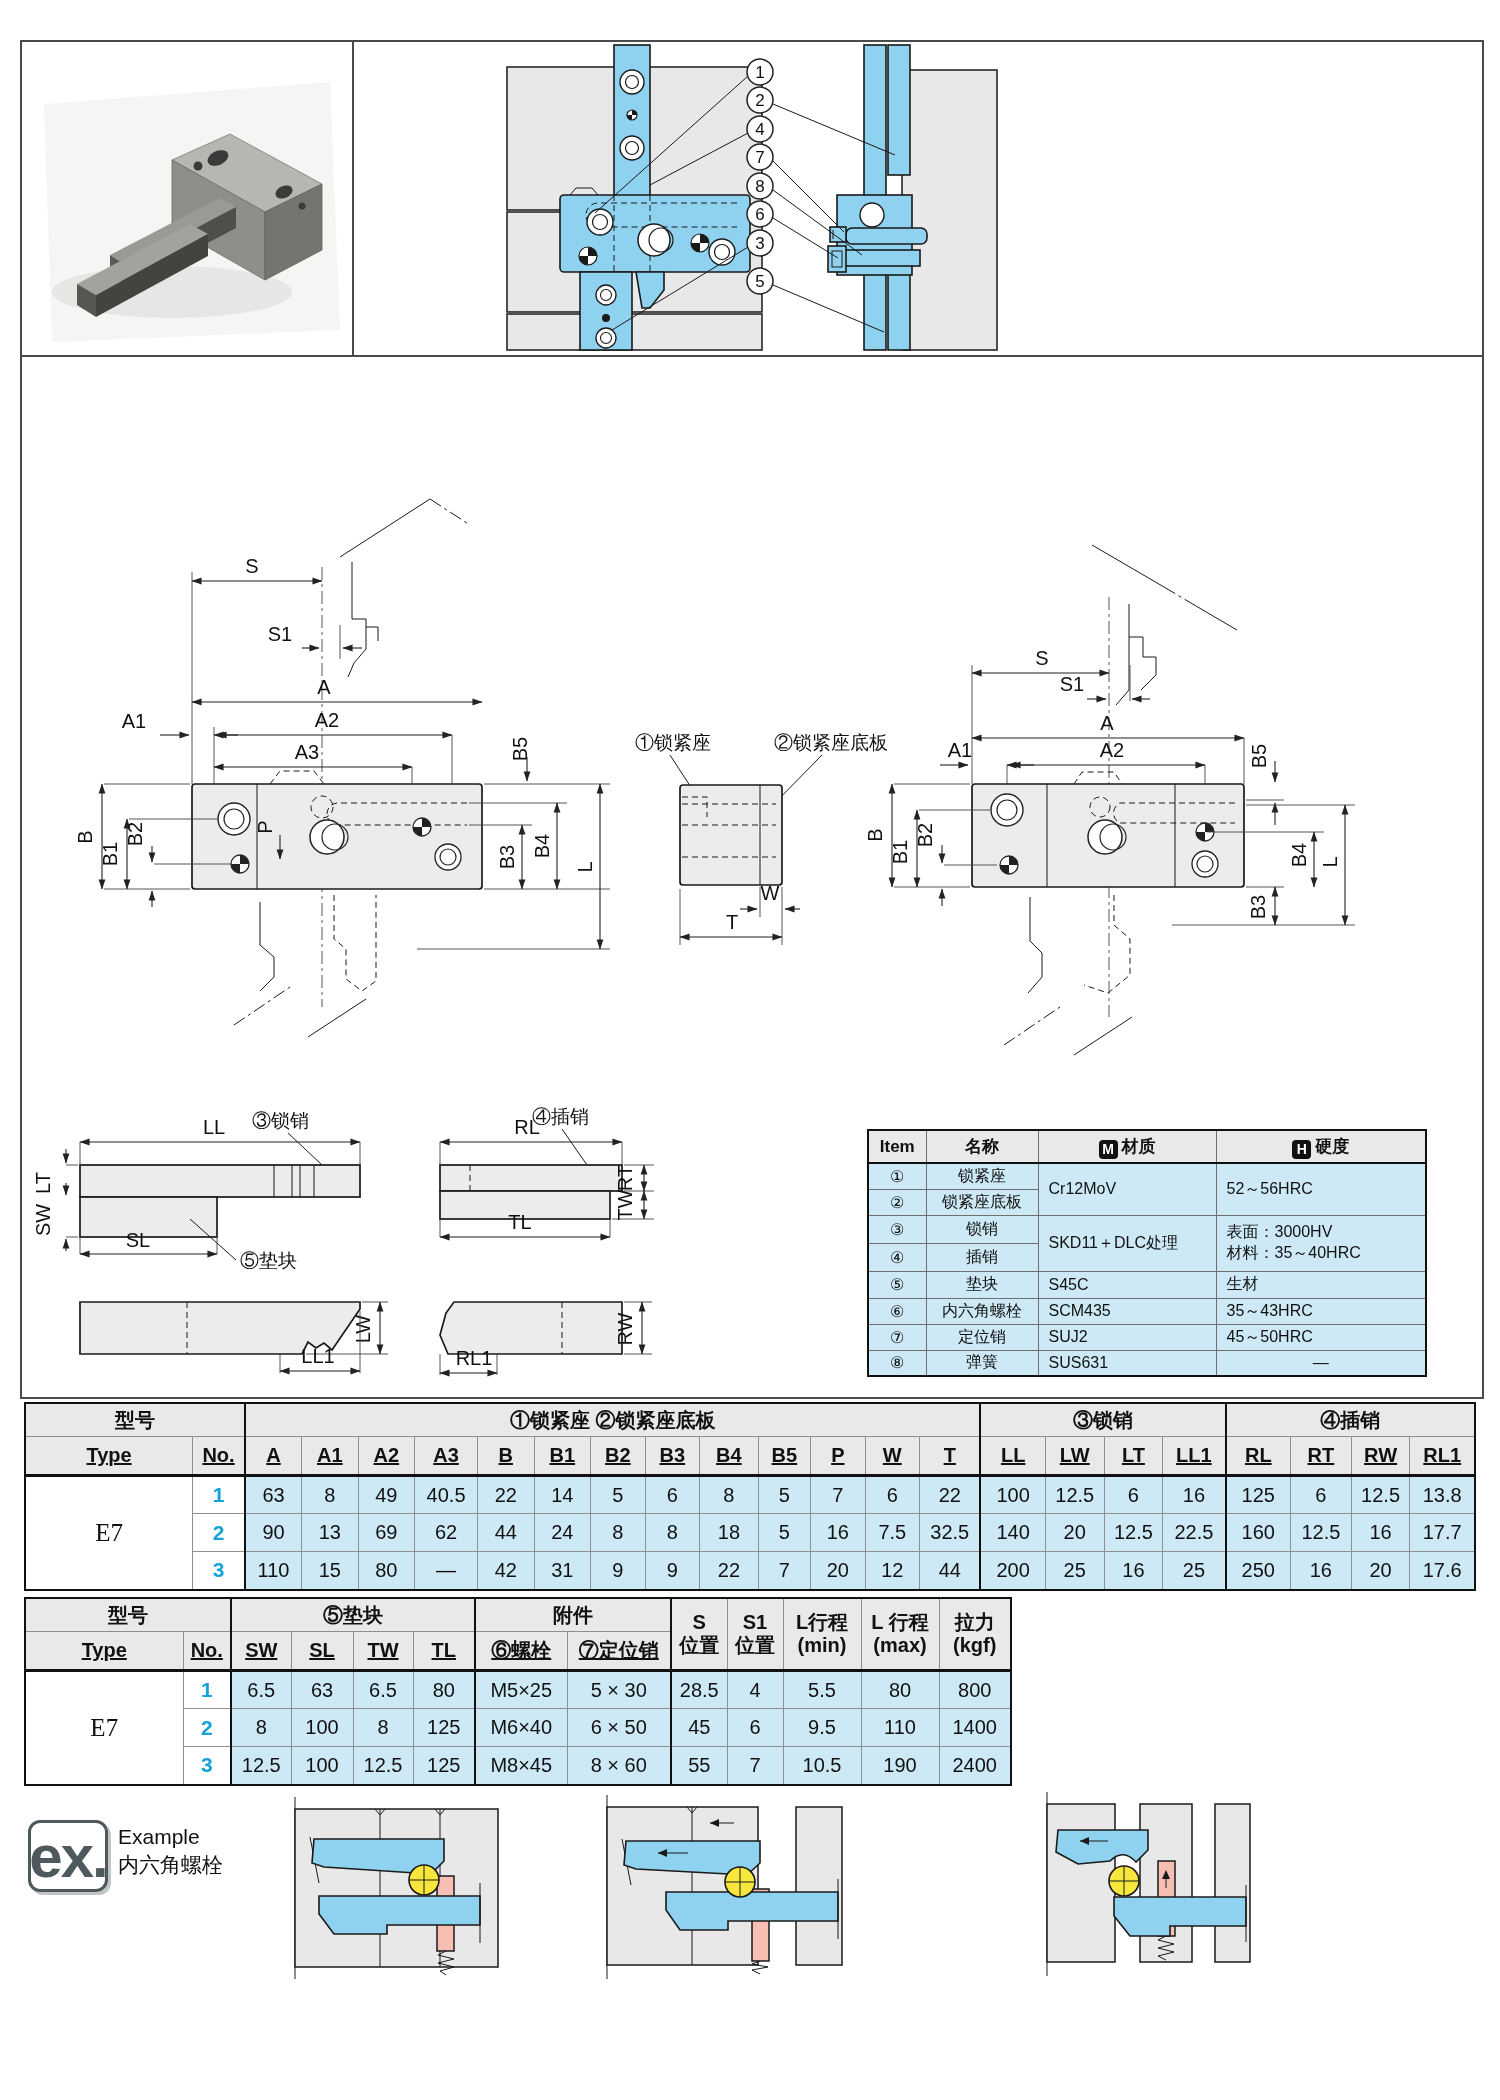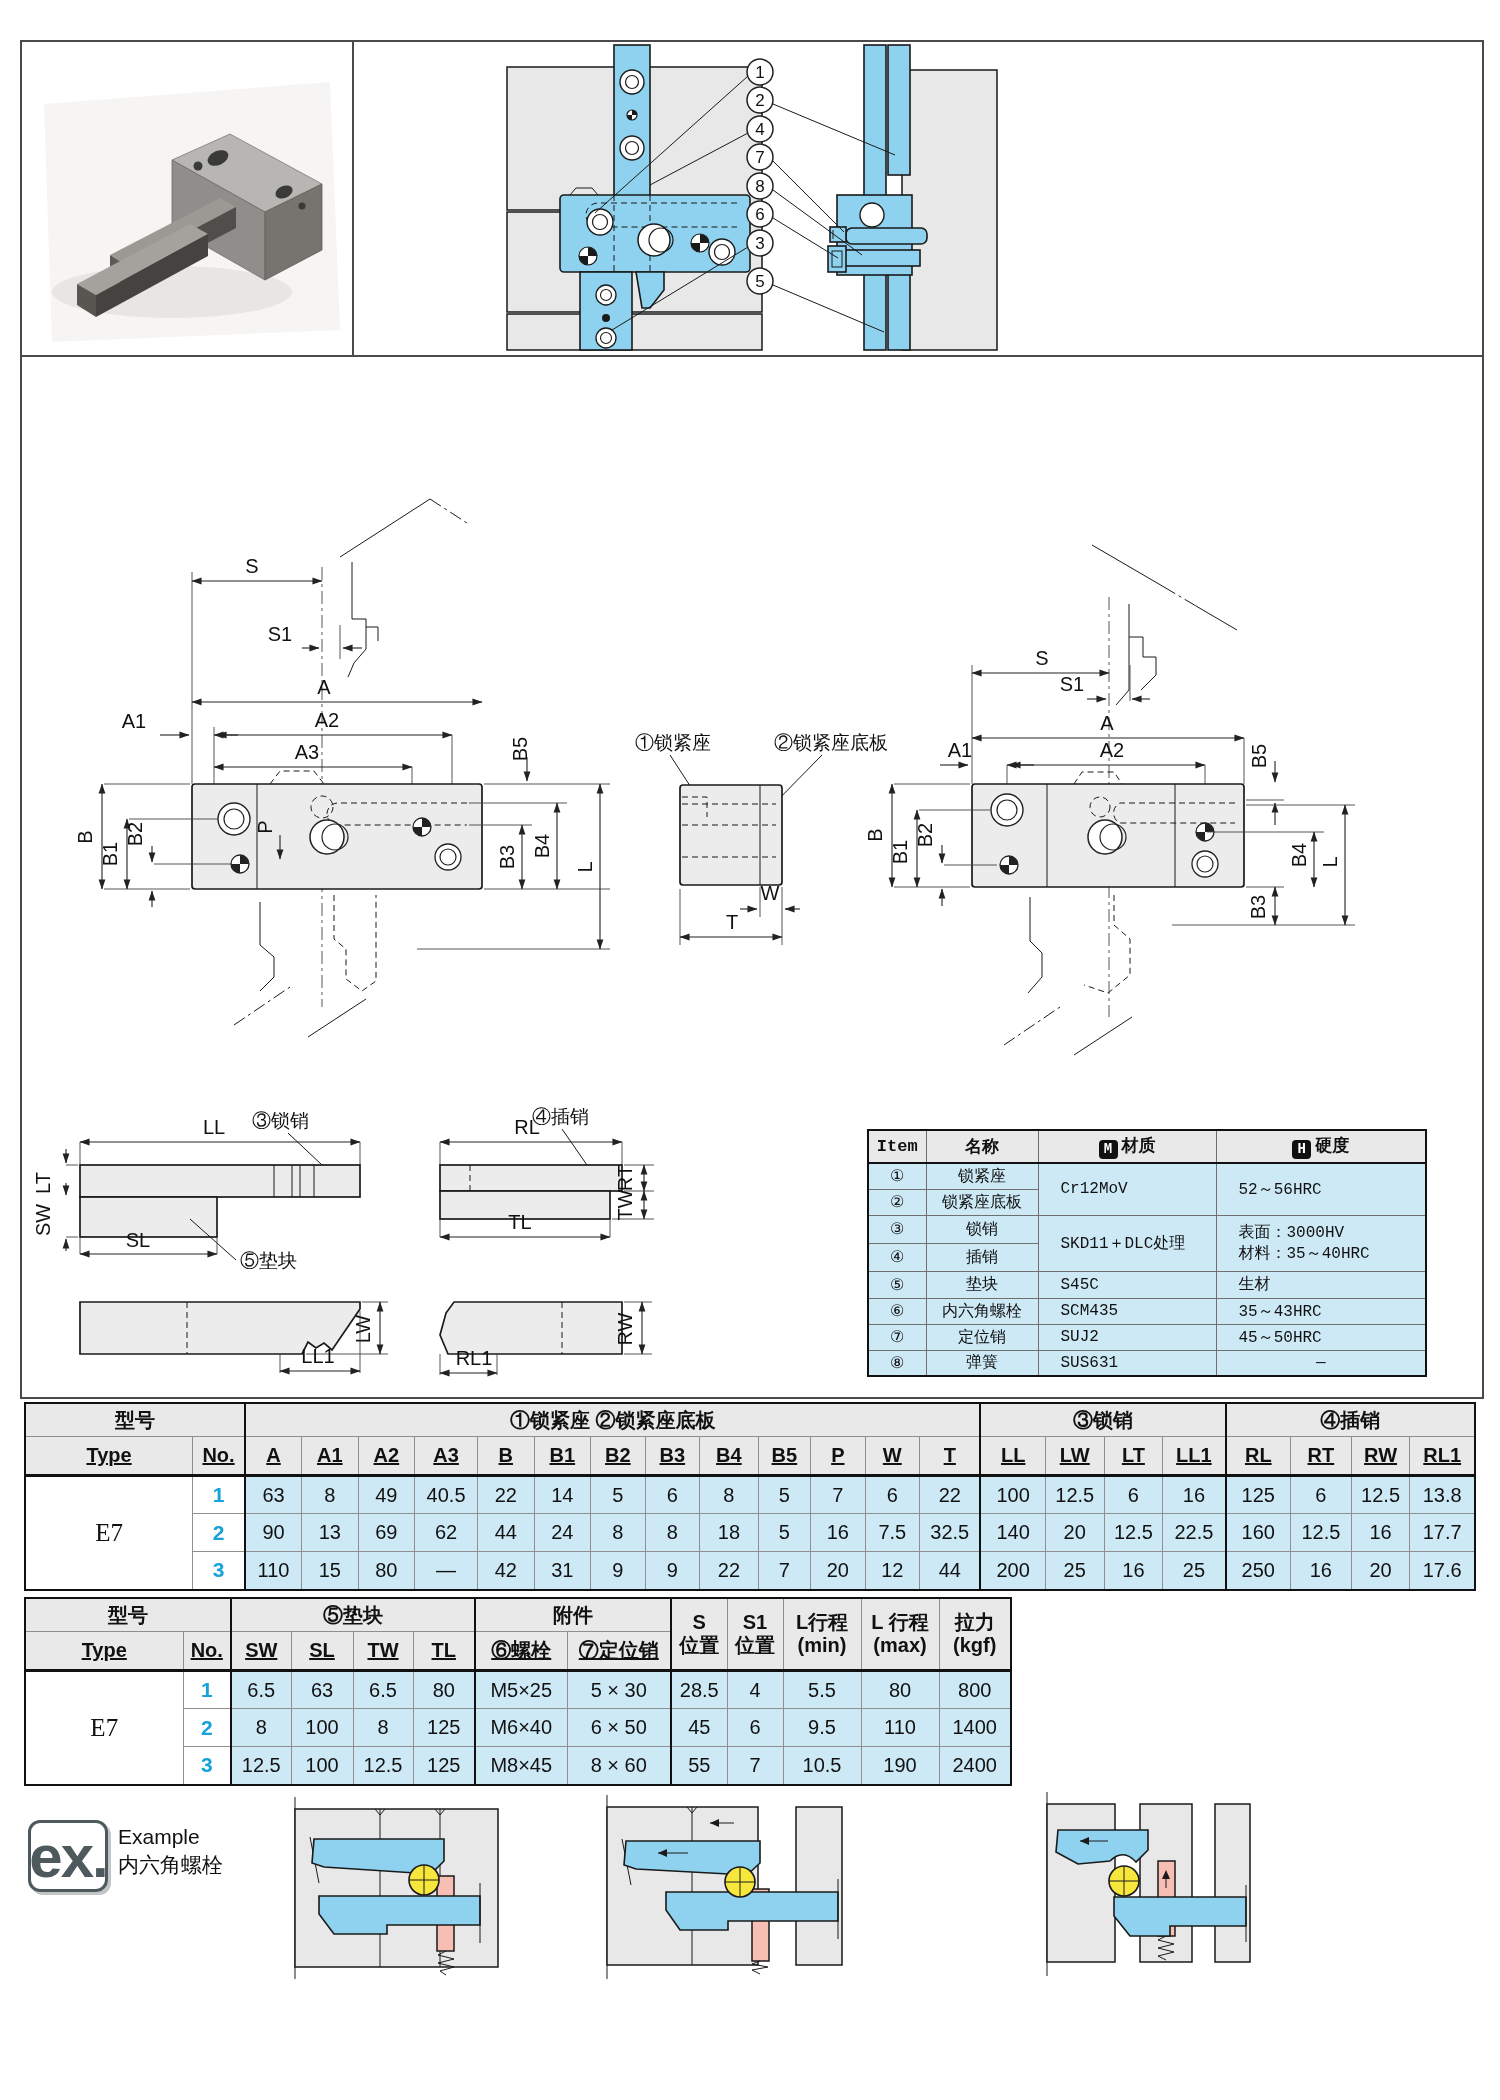--- a/index.html
+++ b/index.html
@@ -34,25 +34,25 @@
   .dim-table thead{border-bottom:3px solid #111;}
   .num-cell{background:#cde9f6;font-size:20px;text-align:right;padding-right:7px;}
   .num-left{text-align:left;padding-left:7px;padding-right:0;}
   .num-ctr{text-align:center;padding-right:0;}
   .no-cell{color:#17a2d9;font-weight:bold;font-size:21px;background:#fff;}
   .type-cell{font-family:"Liberation Serif",serif;font-size:25px;background:#fff;}
   .bl-thick{border-left:2px solid #111 !important;}
   .two-line{line-height:1.15;}
   
   .mat-table{border:2px solid #111;}
-  .mat-table th,.mat-table td{border:1px solid #6f6f6f;padding:0 4px;white-space:nowrap;overflow:hidden;font-family:Liberation Mono, monospace;}
+  .mat-table th,.mat-table td{border:1px solid #6f6f6f;padding:0 4px;white-space:nowrap;overflow:hidden;}
   .mat-table thead th{background:#e9e9e9;font-size:17px;font-weight:bold;height:31px;text-align:center;}
   .mat-table thead{border-bottom:2px solid #111;}
   .mat-table td{background:#cde9f6;font-size:16px;text-align:center;}
-  .mat-table td.lft{text-align:left;padding-left:22px;}
+  .mat-table td.lft{text-align:left;padding-left:10px;}
   .badge{display:inline-block;background:#111;color:#fff;width:19px;height:19px;
      line-height:19px;border-radius:4px;font-weight:bold;font-size:14px;text-align:center;
      vertical-align:-2px;margin-right:4px;}
   
   .ex-box{width:74px;height:66px;border:3.5px solid #4d595d;border-radius:12px;
      display:flex;align-items:center;justify-content:center;
      box-shadow:3px 3px 0 rgba(77,89,93,.35);}
   .ex-text{font-weight:800;font-size:60px;color:#4d595d;letter-spacing:-2px;}
   .ex-caption{font-size:21px;line-height:1.35;color:#111;}
 </style>

